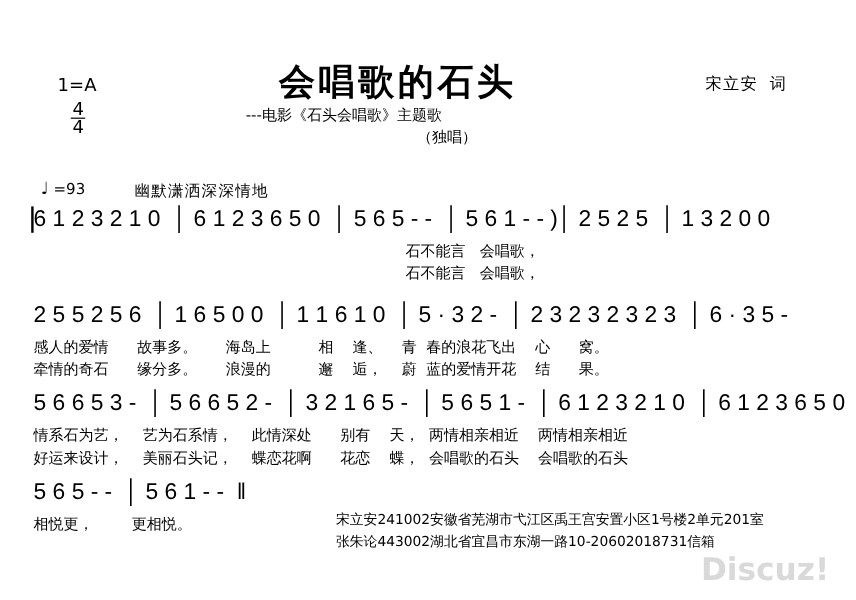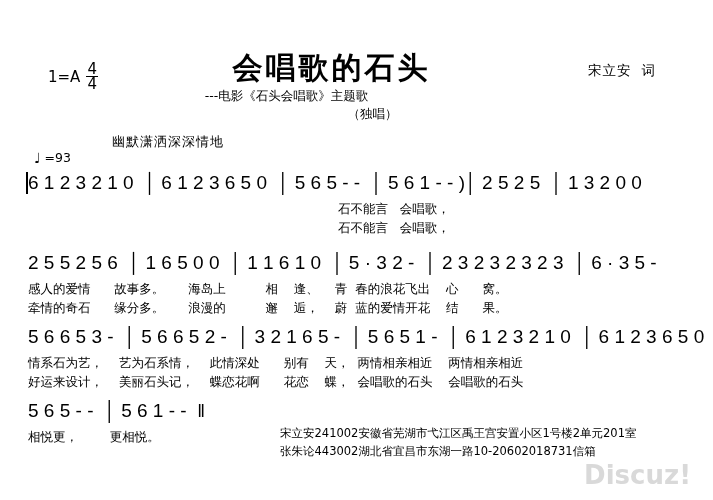--- a/index.html
+++ b/index.html
@@ -23,20 +23,21 @@
 
   
   .key-sig {
     position: absolute;
     left: 48px;
     top: 62px;
     font-size: 15px;
     display: flex;
     align-items: center;
     gap: 4px;
+    flex-direction: column;
   }
   .time-sig {
     display: inline-flex;
     flex-direction: column;
     line-height: 0.95;
     font-size: 15px;
     text-align: center;
     margin-left: 2px;
   }
   .time-sig .num { border-bottom: 1.5px solid #000; padding: 0 1px; }
@@ -87,21 +88,21 @@
     top: 150px;
     font-size: 12.5px;
     display: flex;
     align-items: flex-end;
     gap: 4px;
   }
   .tempo .note-glyph { font-size: 14px; line-height: 1; }
   .expression {
     position: absolute;
     left: 112px;
-    top: 133px;
+    top: 150px;
     font-size: 13px;
     letter-spacing: 1px;
   }
 
   
   .system {
     position: absolute;
     left: 28px;
     width: 660px;
   }

